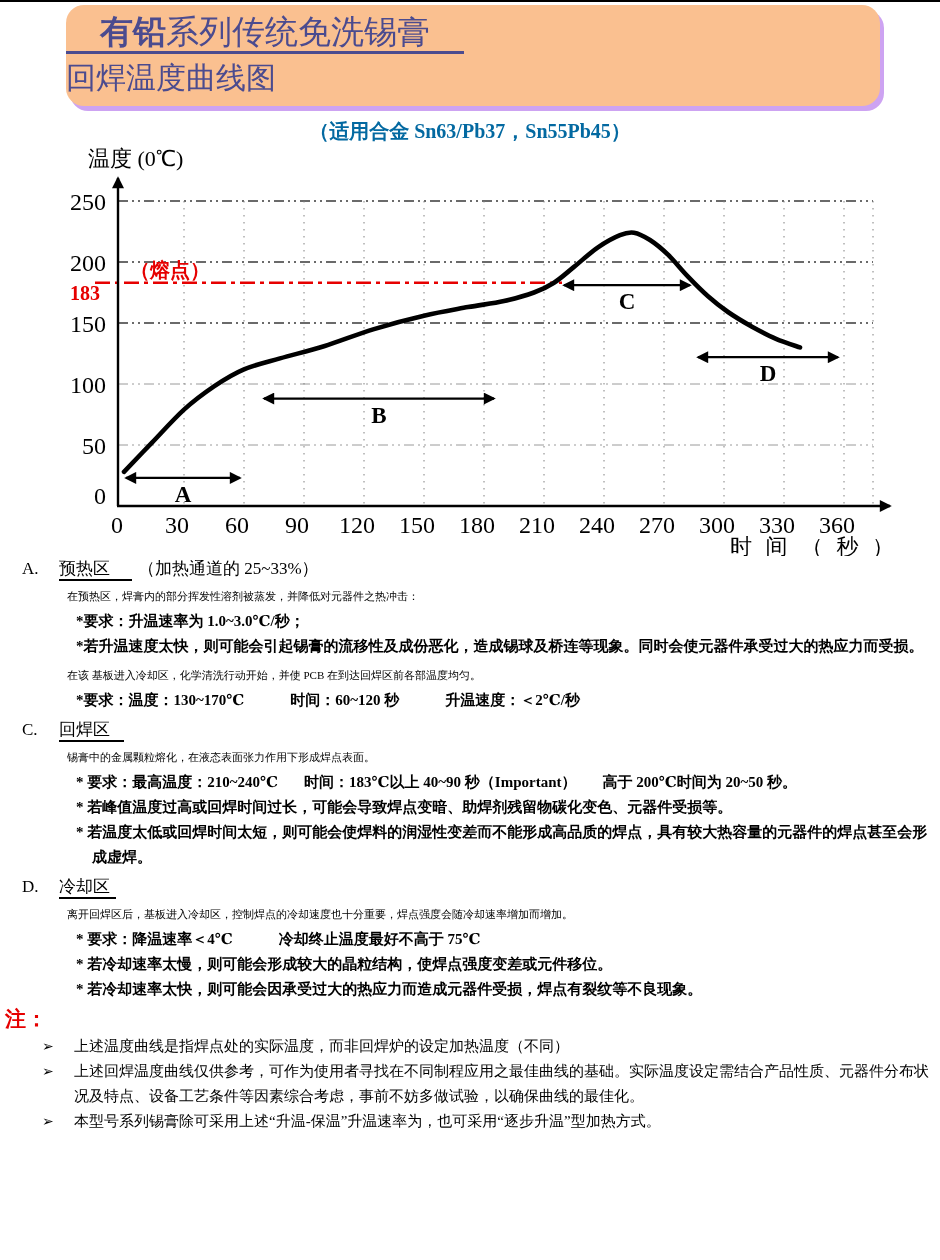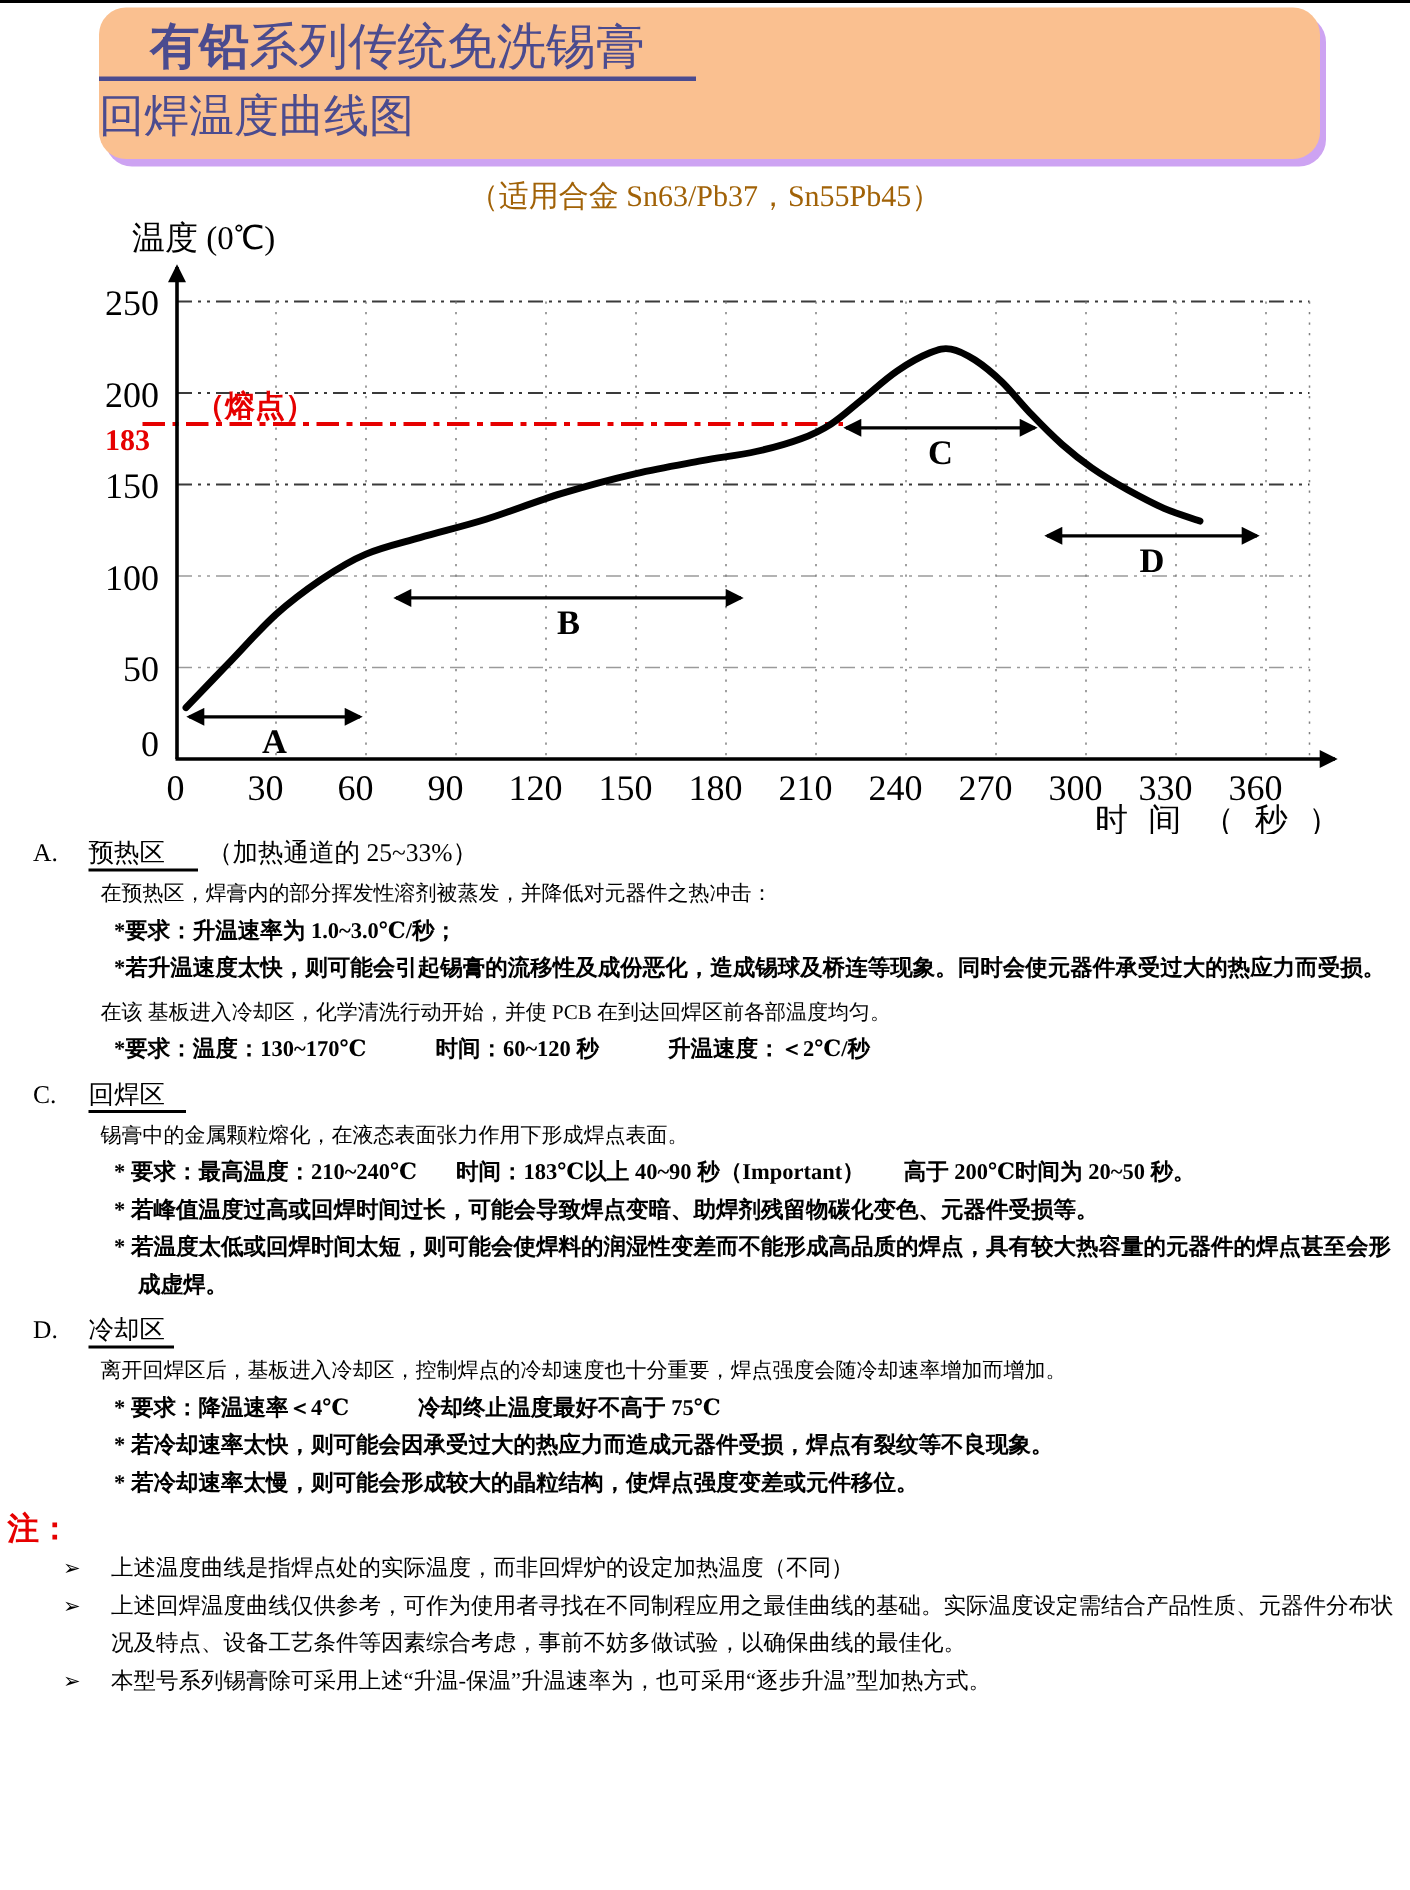--- a/index.html
+++ b/index.html
@@ -14,21 +14,21 @@
   .top-rule{border-top:2px solid #000;width:940px;}
   .banner{
     margin:3px 60px 0 66px;height:101px;background:var(--banner-fill);
     border-radius:18px;box-shadow:4px 5px 0 0 var(--banner-shadow);
     padding-top:7px;
   }
   .banner-line1{font-size:33px;color:var(--title-color);line-height:40px;}
   .banner-line1 .u-title{border-bottom:3px solid currentColor;padding:0 34px 1px 34px;}
   .banner-line1 b{font-weight:bold;}
   .banner-line2{font-size:30px;color:var(--title-color);line-height:40px;margin-top:6px;}
-  .subtitle{text-align:center;font-size:20px;font-weight:normal;color:#a16207;margin-top:12px;line-height:26px;}
+  .subtitle{text-align:center;font-size:20px;font-weight:bold;color:#0369a1;margin-top:12px;line-height:26px;}
   .intro{margin:38px 6px 0 5px;font-size:15.5px;line-height:30px;text-indent:33px;}
   #reflow-chart{display:block;margin-top:2px;}
   .gh-dark{stroke:#3a3a3a;stroke-width:1.3;stroke-dasharray:10 4 2 4 2 4;fill:none;}
   .gh-light{stroke:#9a9a9a;stroke-width:1;stroke-dasharray:10 4 2 4 2 4;fill:none;}
   .gv{stroke:#808080;stroke-width:1;stroke-dasharray:1.5 5.5;fill:none;}
   .melt{stroke:var(--accent-red);stroke-width:2.6;stroke-dasharray:15 5 4 5;fill:none;}
   .axis{stroke:#000;stroke-width:2.4;fill:none;}
   .curve{fill:none;stroke:#000;stroke-width:4.6;stroke-linecap:round;stroke-linejoin:round;}
   .zone{stroke:#000;stroke-width:2.2;fill:none;}
   .zlabel{font:bold 23px "Liberation Serif",serif;text-anchor:middle;fill:#000;}
@@ -39,21 +39,21 @@
   .atitle.end{text-anchor:end;letter-spacing:4px;}
   .mlabel{font:bold 20px "Liberation Serif",serif;fill:var(--accent-red);}
   .sec-head{margin:2px 0 0 22px;font-size:17px;line-height:22px;}
   .sec-head.gap{margin-top:6px;}
   .sec-label{display:inline-block;width:37px;}
   .u{border-bottom:2px solid #000;padding-bottom:1px;}
   .pad22{padding-right:22px;}
   .pad14{padding-right:14px;}
   .pad6{padding-right:6px;}
   .sec-paren{margin-left:6px;}
-  .sec-body{margin:4px 4px 0 67px;font-size:14px;line-height:25px;}
+  .sec-body{margin:4px 4px 0 67px;font-size:11px;line-height:25px;}
   .sec-line{margin:0 4px 0 76px;font-size:15px;line-height:25px;font-weight:bold;}
   .hang{padding-left:16px;text-indent:-16px;}
   .req span:not(:last-child){margin-right:46px;text-align:center;}
   .req-c span:not(:last-child){margin-right:26px;}
   .notes-head{color:var(--accent-red);font-size:21px;font-weight:bold;margin:4px 0 0 5px;line-height:26px;}
   .note-item{display:flex;margin:2px 10px 0 42px;font-size:15px;line-height:25px;}
   .note-item + .note-item{margin-top:0;}
   .note-bullet{flex:0 0 32px;font-size:14px;}
   .note-text{flex:1;}
 </style>
@@ -163,22 +163,22 @@
   </div>
 
   <div>
     <div class="sec-head gap">
       <span class="sec-label">D.</span><span class="u pad6">冷却区</span>
     </div>
     <div class="sec-body">离开回焊区后，基板进入冷却区，控制焊点的冷却速度也十分重要，焊点强度会随冷却速率增加而增加。</div>
     <div class="sec-line req">
       <span>* 要求：降温速率＜4℃</span><span>冷却终止温度最好不高于 75℃</span>
     </div>
+    <div class="sec-line hang">* 若冷却速率太慢，则可能会形成较大的晶粒结构，使焊点强度变差或元件移位。</div>
     <div class="sec-line hang">* 若冷却速率太快，则可能会因承受过大的热应力而造成元器件受损，焊点有裂纹等不良现象。</div>
-    <div class="sec-line hang">* 若冷却速率太慢，则可能会形成较大的晶粒结构，使焊点强度变差或元件移位。</div>
   </div>
 
   <div>
     <div class="notes-head">注：</div>
     <div class="note-item">
       <span class="note-bullet">➢</span>
       <span class="note-text">上述温度曲线是指焊点处的实际温度，而非回焊炉的设定加热温度（不同）</span>
     </div>
     <div class="note-item">
       <span class="note-bullet">➢</span>

